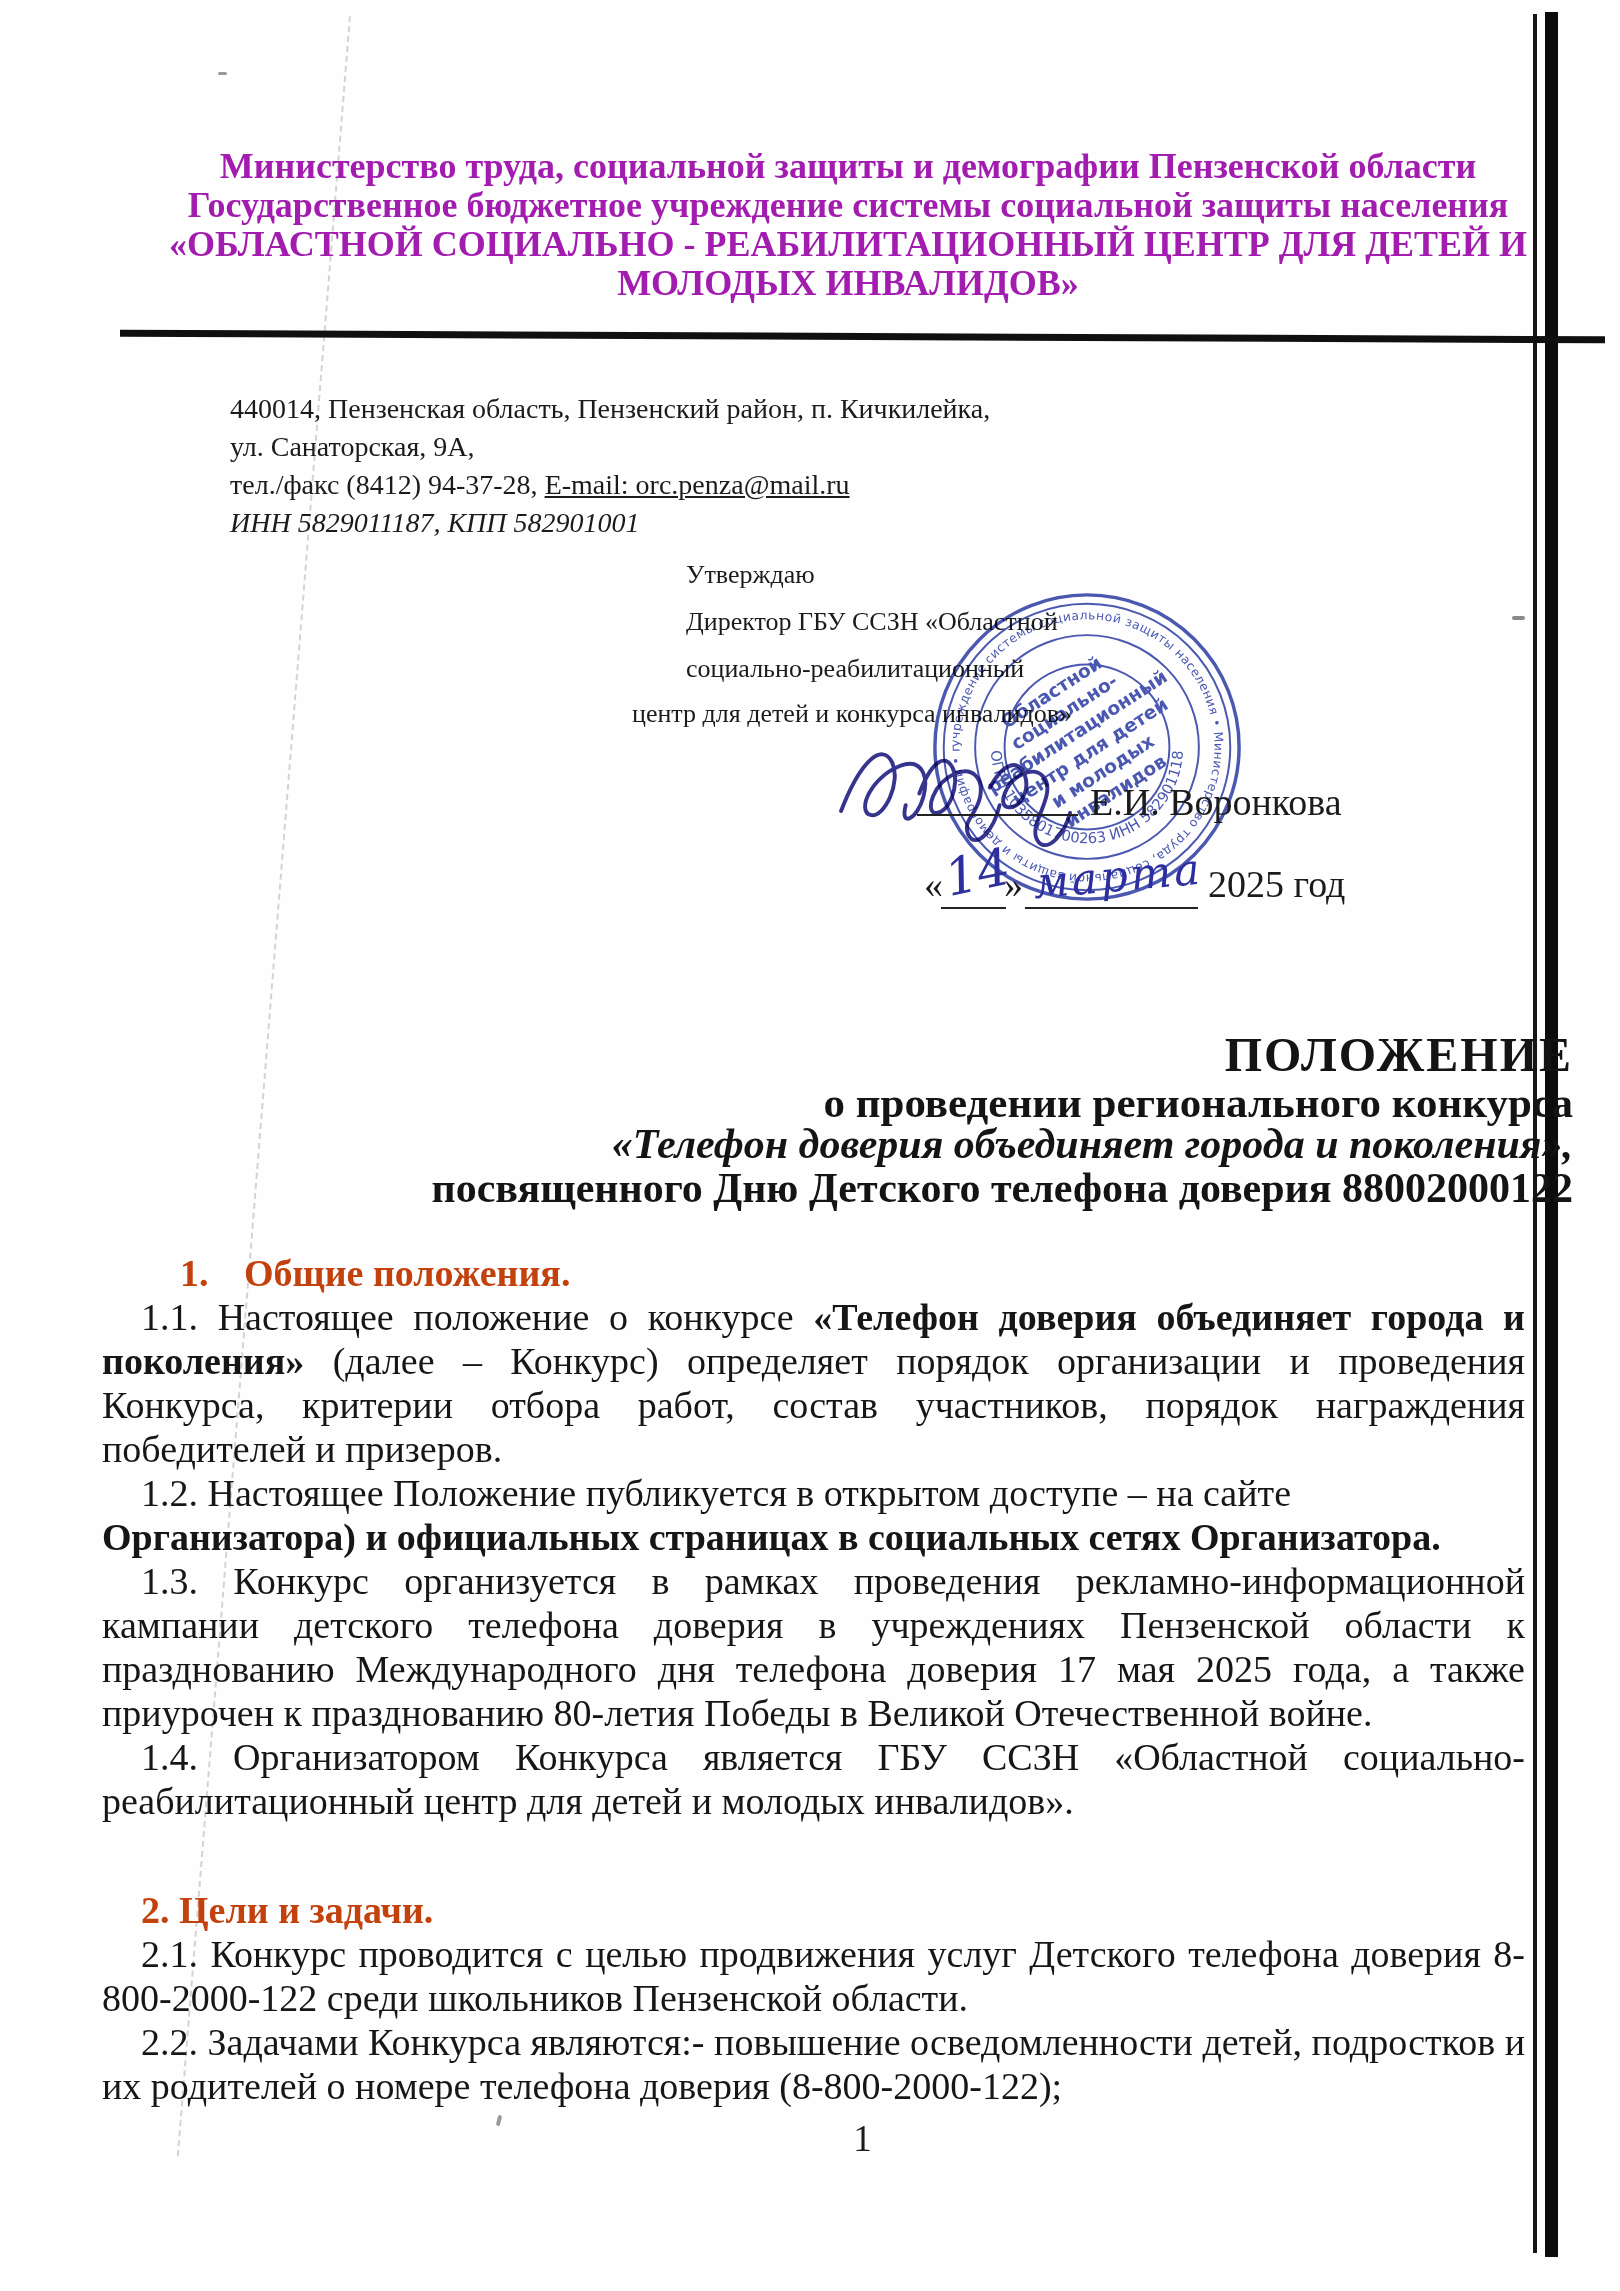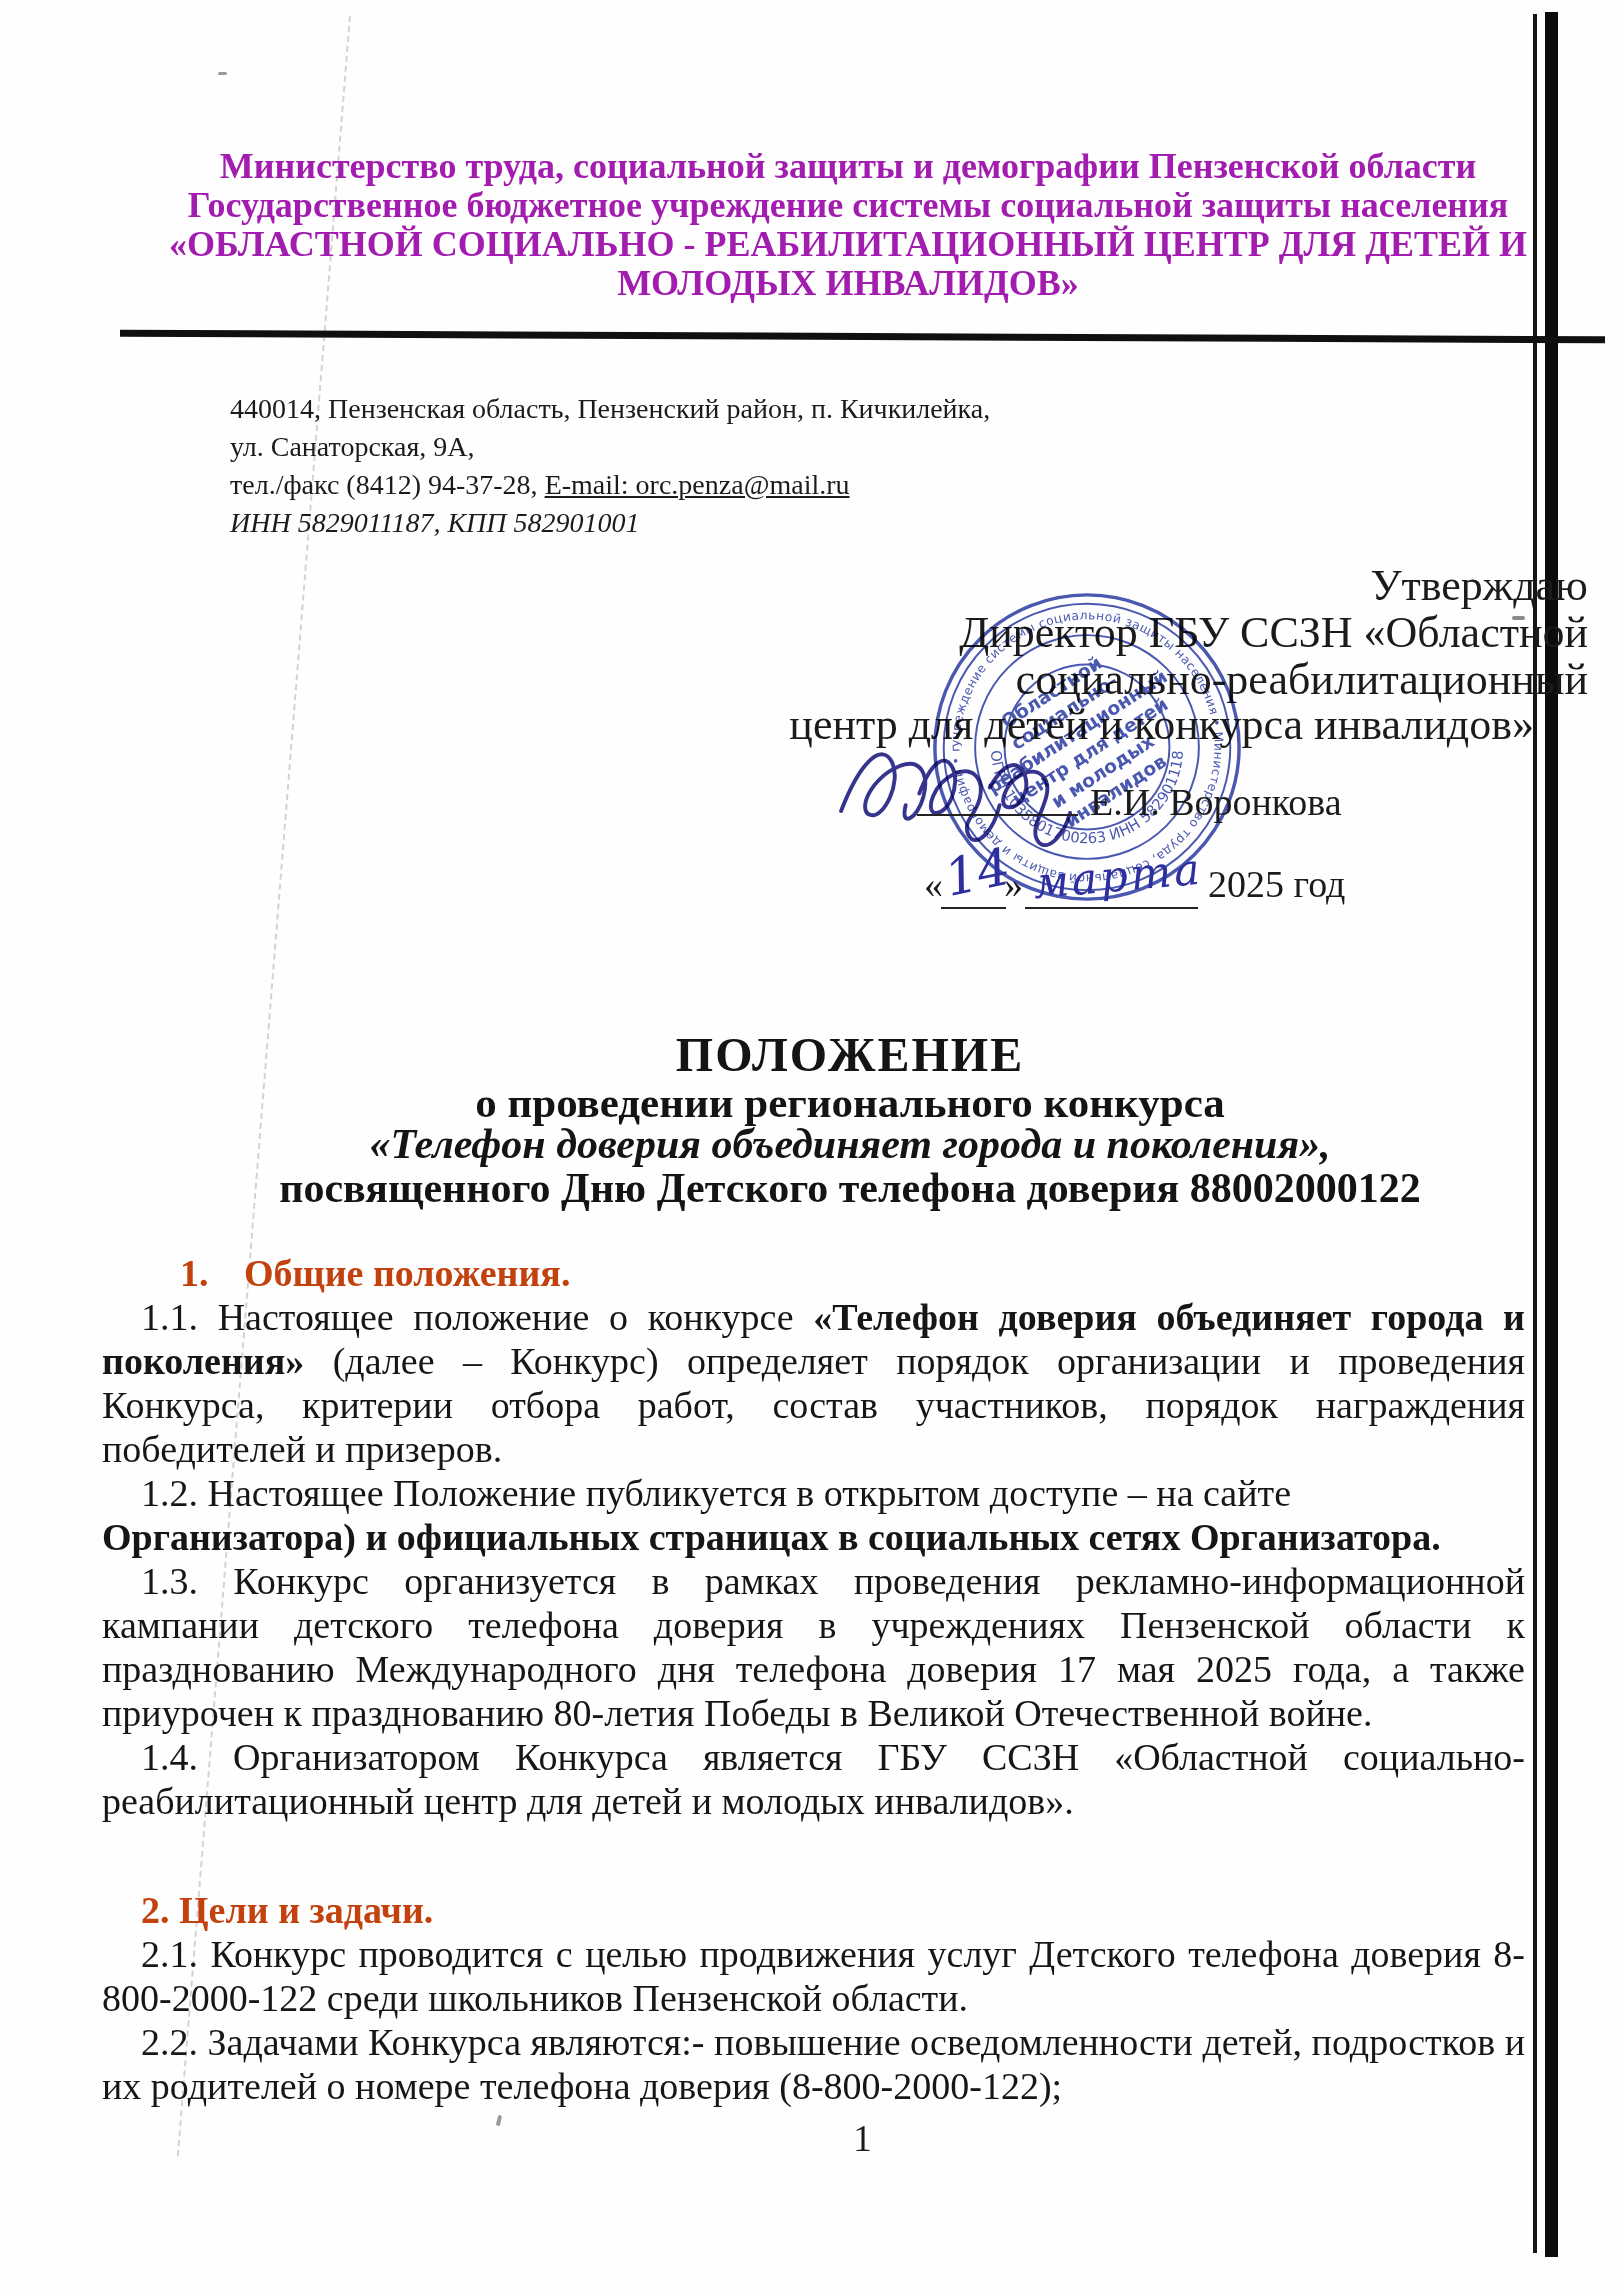--- a/index.html
+++ b/index.html
@@ -19,40 +19,40 @@
   .speck.s2 { left:1512px; top:616px;  width:12.7px; height:3.9px; background:#8a8a8a; }
   .speck.s3 { left:497px;  top:2115px; width:3.9px;  height:10.8px; transform:rotate(14deg); }
   
   .org-header { position:absolute; left:167px; top:147px; width:1362px;
                 text-align:center; font-weight:bold; font-size:36px; line-height:39px; color:#a21caf; }
   .contacts   { position:absolute; left:230px; top:355px; width:1362px;
                 text-align:left; font-size:28px; line-height:38px;margin-top:35px; }
   .contacts .email  { text-decoration:underline; }
   .contacts .inn    { font-style:italic; }
   
-  .appr-line { position:absolute; left:686px; width:902px; text-align:right; font-size:44px; }
+  .appr-line { position:absolute; left:686px; width:902px; text-align:left; font-size:26px; }
   .appr-1 { top:560px; }
   .appr-2 { top:607px; }
   .appr-3 { top:654px; }
   .appr-4 { top:699px; transform:translateX(-54px); }
   .sig-underline { position:absolute; left:917px; top:770px; width:161px; height:44px; border-bottom:2.9px solid #222; }
   .signer-name   { position:absolute; left:1090px; top:780px; font-size:38px; }
   .date-q1   { position:absolute; left:924px;  top:862px; font-size:38px; }
   .date-u1   { position:absolute; left:941px;  top:862px; width:65px;  height:45px; border-bottom:2.9px solid #222; }
   .date-day  { position:absolute; left:945px;  top:843px; font-size:51px; font-style:italic;
                color:#2d2f9e; transform:rotate(-12deg); font-family:"DejaVu Serif",serif; }
   .date-q2   { position:absolute; left:1004px; top:862px; font-size:38px; }
   .date-u2   { position:absolute; left:1025px; top:862px; width:173px; height:45px; border-bottom:2.9px solid #222; }
   .date-month{ position:absolute; left:1033px; top:851px; font-size:43px; font-style:italic; letter-spacing:2.9px;
                color:#2d2f9e; transform:rotate(-5deg); font-family:"DejaVu Serif",serif; }
   .date-year { position:absolute; left:1208px; top:862px; font-size:38px; }
   .stamp     { position:absolute; left:930px; top:590px; mix-blend-mode:multiply; opacity:.92; }
   .signature { position:absolute; left:831px; top:721px; mix-blend-mode:multiply; }
   
-  .doc-title { position:absolute; left:127px; width:1446px; text-align:center; font-weight:bold; color:#141414; }
+  .doc-title { position:absolute; left:127px; width:1446px; text-align:right; font-weight:bold; color:#141414; }
   .title-1 { top:1027px; font-size:48px; letter-spacing:2px; }
   .title-2 { top:1078px; font-size:43px; }
   .title-3 { top:1120px; font-size:42px;font-style:italic; }
   .title-4 { top:1164px; font-size:42px; }
   
   .body { position:absolute; left:102px; top:1251px; width:1423px;
           font-size:38px; line-height:44px; text-align:justify; color:#161616; }
   .body p { margin:0; text-indent:39px; }
   .body .ragged { text-align:left; }
   .body .cont   { text-indent:0;font-weight:bold; }

